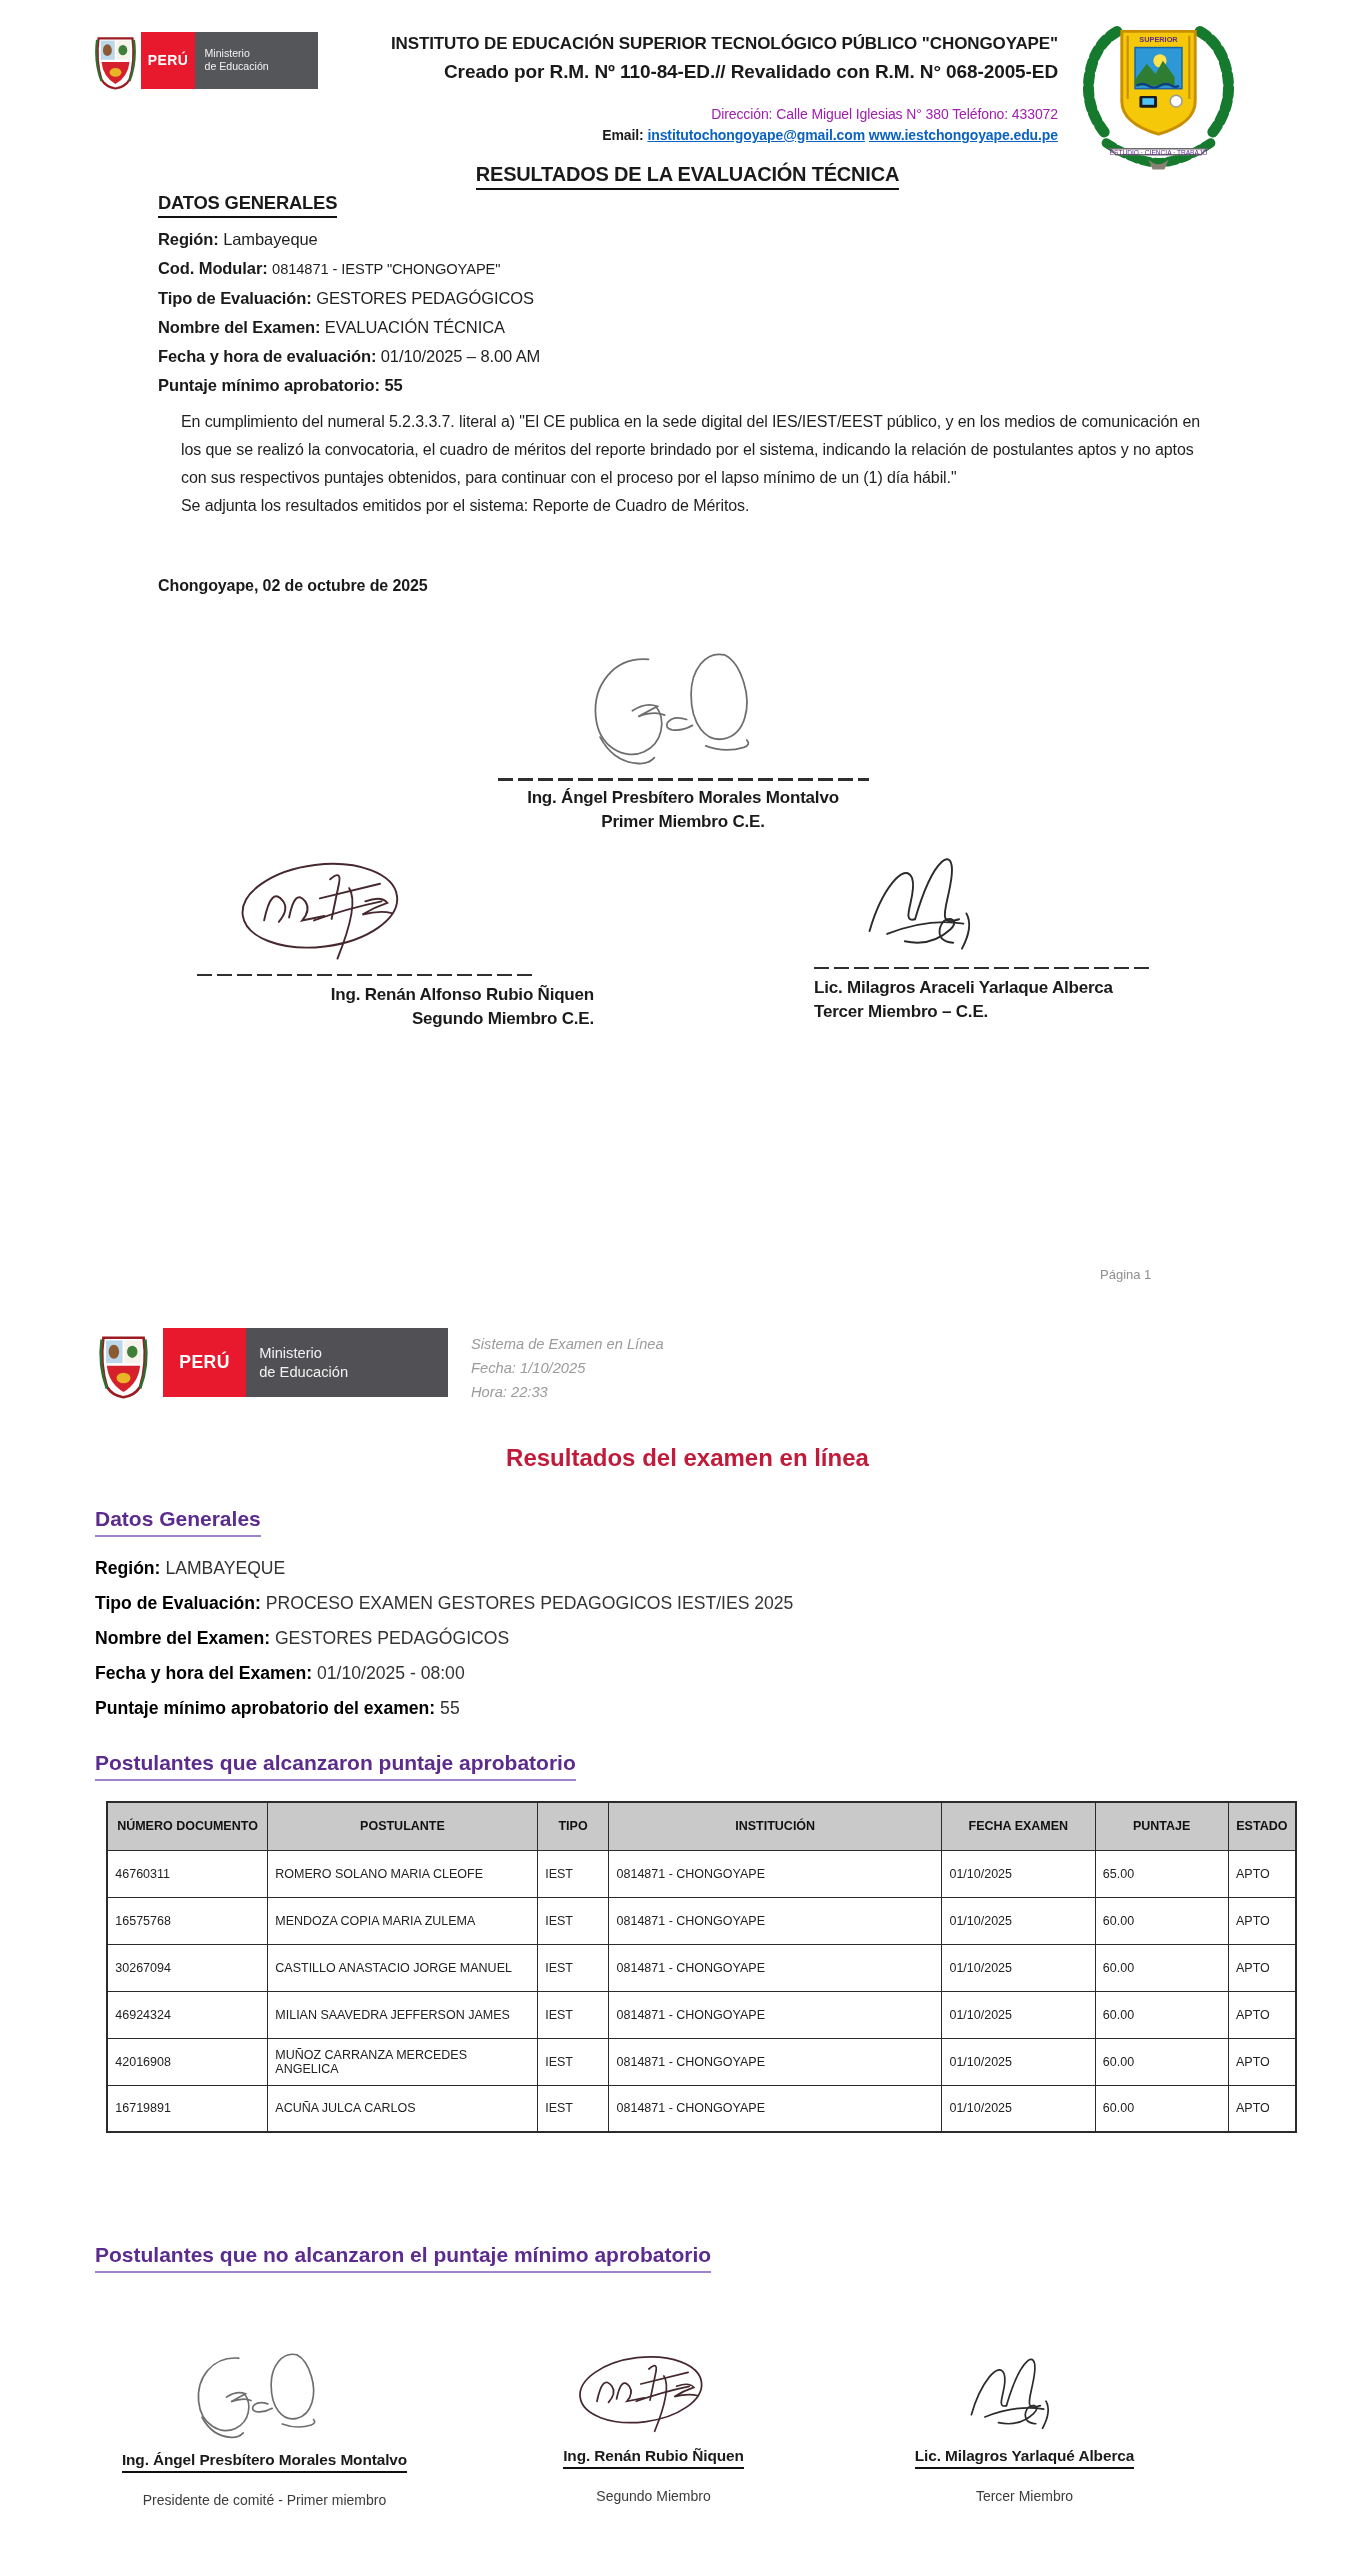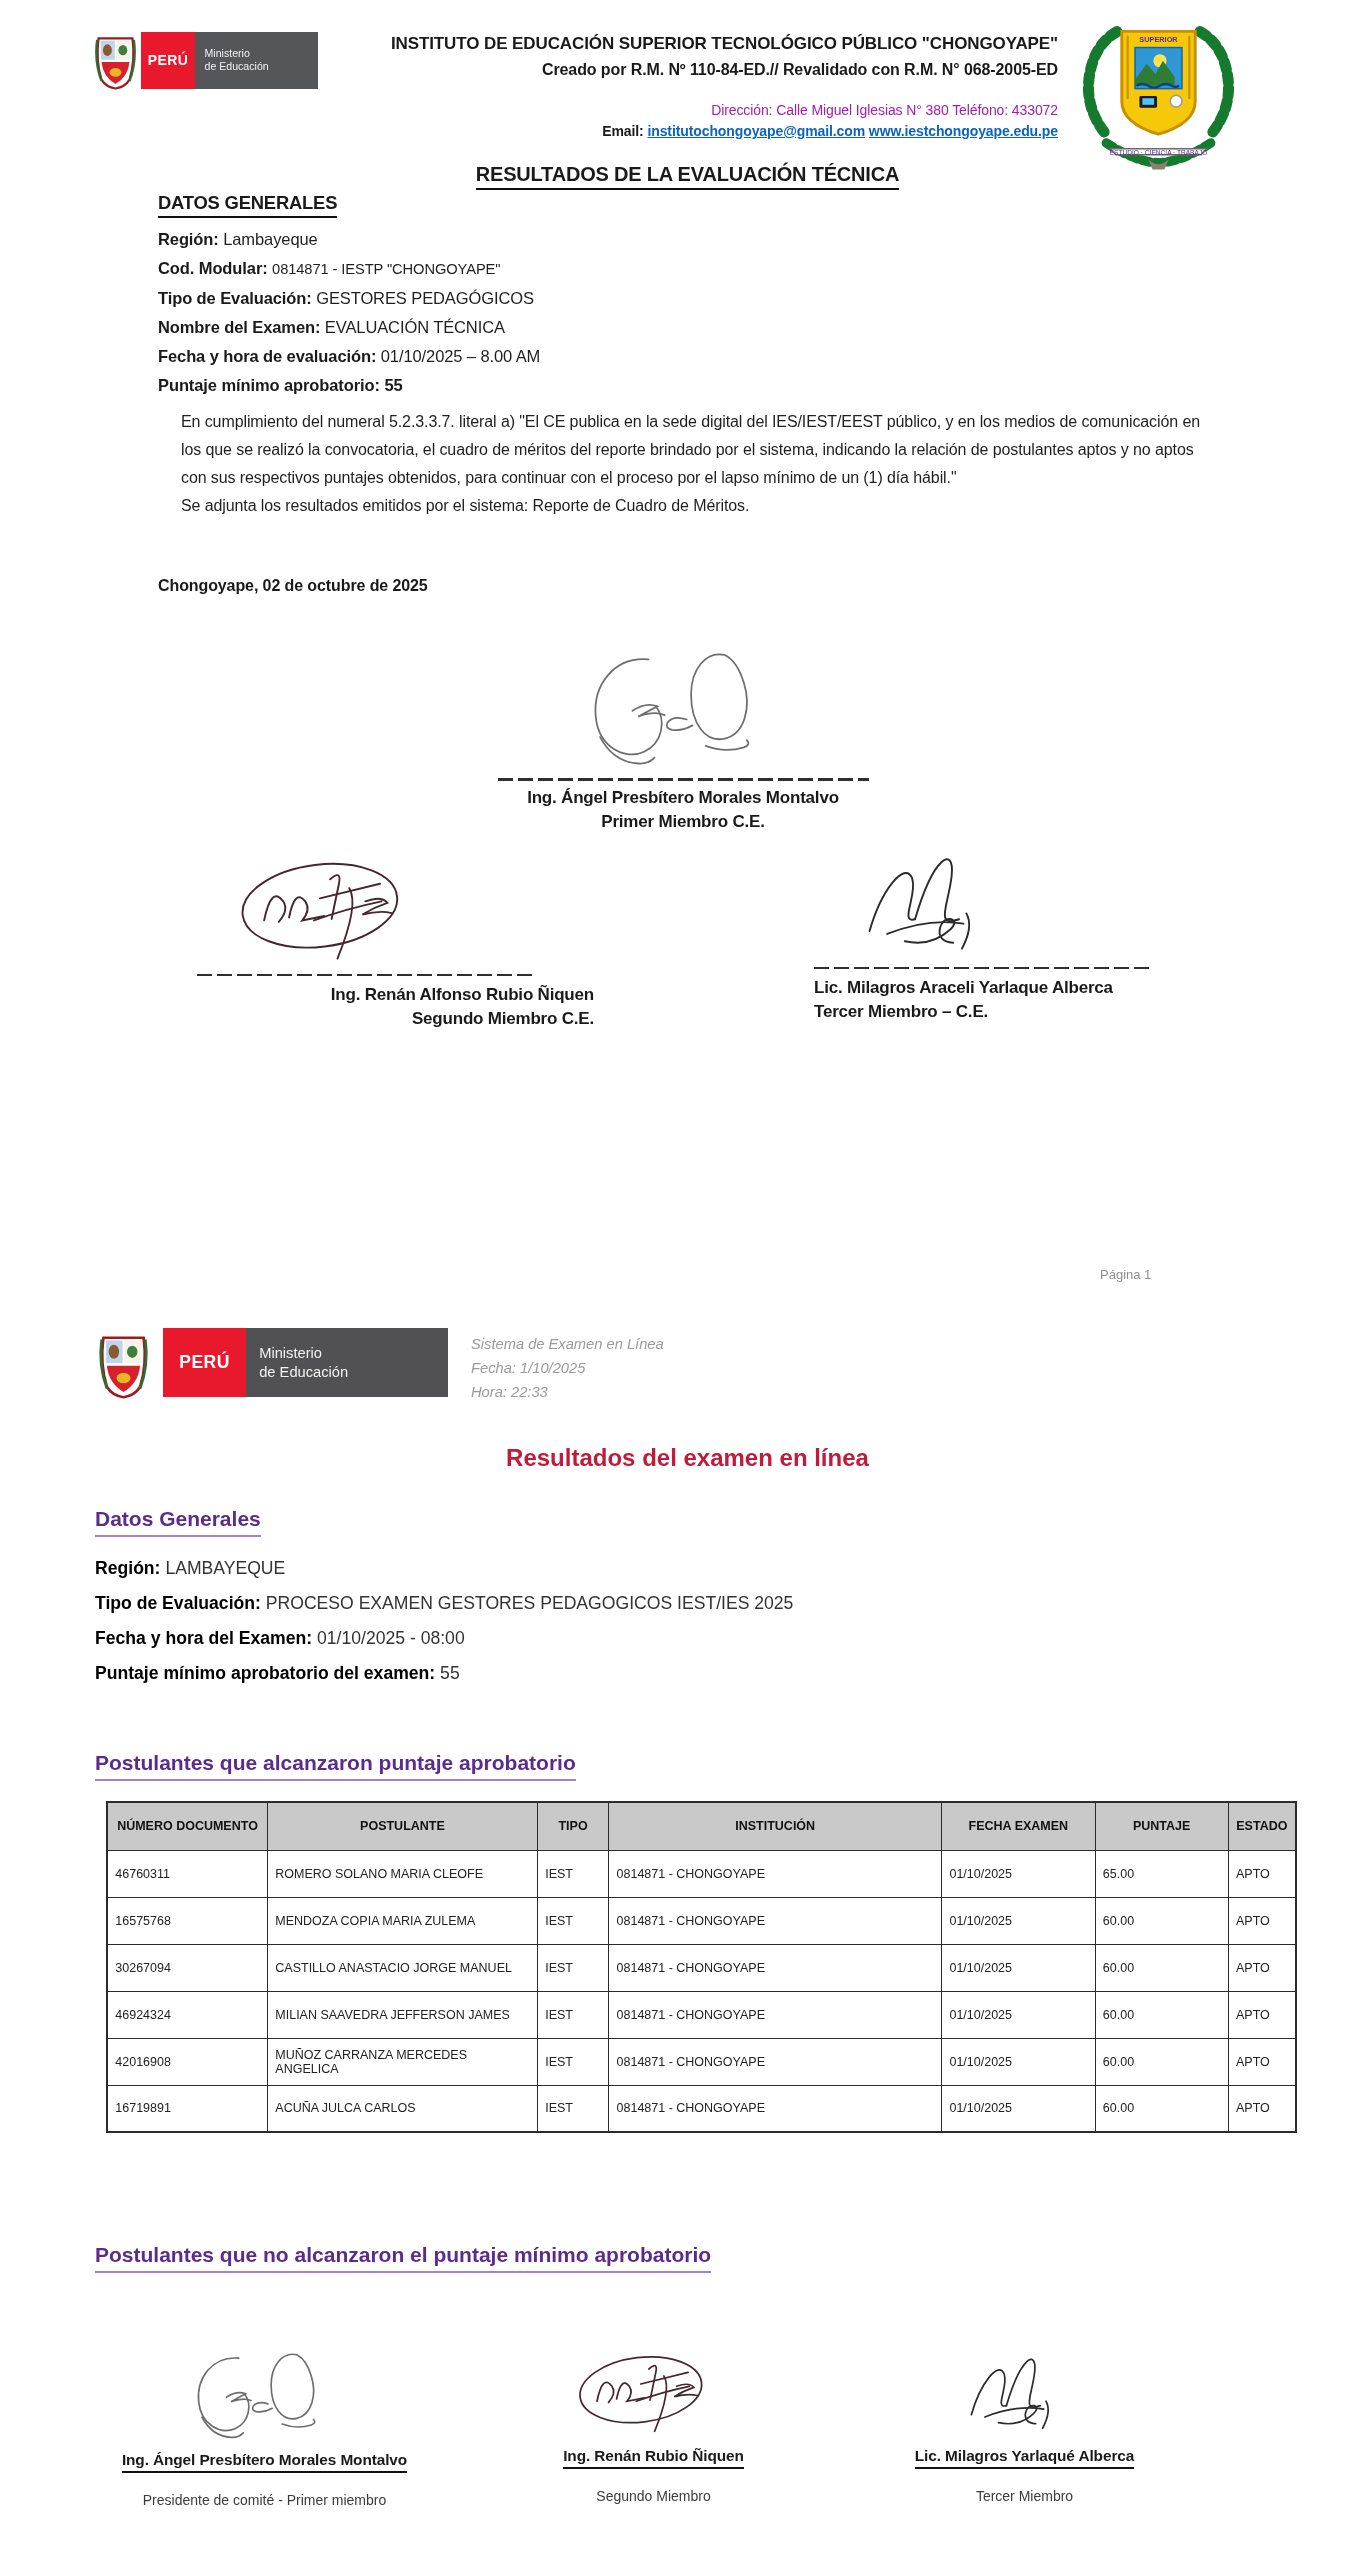--- a/index.html
+++ b/index.html
@@ -10,21 +10,21 @@
   .p1-minedu { position:absolute; left:94px; top:31px; width:228px; height:59px; }
   .coat-wrap { position:absolute; left:0; top:0; width:43px; height:59px; }
   .box-peru { position:absolute; left:47px; top:0.7px; width:54px; height:57px; background:#e8192c;
               display:flex; align-items:center; justify-content:center; color:#fff;
               font-size:14px; font-weight:bold; letter-spacing:0.4px; }
   .box-minedu { position:absolute; left:101px; top:0.7px; width:123px; height:57px; background:#55565a;
               display:flex; flex-direction:column; justify-content:center; padding-left:9.5px;
               color:#f2f2f2; font-size:10.6px; line-height:13.2px; }
   .p1-headtext { position:absolute; left:316px; top:34px; width:742px; text-align:right; letter-spacing:-0.1px; }
   .p1-headtext .h-line1 { font-size:17px; font-weight:bold; }
-  .p1-headtext .h-line2 { font-size:16px; font-weight:bold; margin-top:6.6px; }
+  .p1-headtext .h-line2 { font-size:19px; font-weight:bold; margin-top:6.6px; }
   .p1-headtext .h-line3 { font-size:14px; margin-top:23px; color:#a21caf; }
   .p1-headtext .h-line4 { font-size:14px; font-weight:bold; margin-top:5.1px; }
   .lnk { color:#0b62c1; text-decoration:underline; cursor:pointer; }
 
   .school-logo { position:absolute; left:1066px; top:17.6px; width:185px; height:156px; }
 
   
   .p1-title { position:absolute; left:158px; top:163px; width:1059px; text-align:center; }
   .p1-title span { display:inline-block; font-size:20px; font-weight:bold; letter-spacing:-0.2px;
                    border-bottom:2.2px solid #111; padding-bottom:2.2px; }
@@ -288,20 +288,24 @@
   <div class="p2-fields">
     <div class="p2-field">
       <b>Región:</b>
       <span class="v">LAMBAYEQUE</span>
     </div>
     <div class="p2-field">
       <b>Tipo de Evaluación:</b>
       <span class="v">PROCESO EXAMEN GESTORES PEDAGOGICOS IEST/IES 2025</span>
     </div>
     <div class="p2-field">
+      <b>Nombre del Examen:</b>
+      <span class="v">GESTORES PEDAGÓGICOS</span>
+    </div>
+    <div class="p2-field">
       <b>Fecha y hora del Examen:</b>
       <span class="v">01/10/2025 - 08:00</span>
     </div>
     <div class="p2-field">
       <b>Puntaje mínimo aprobatorio del examen:</b>
       <span class="v">55</span>
     </div>
   </div>
 
   <div class="p2-approved">

